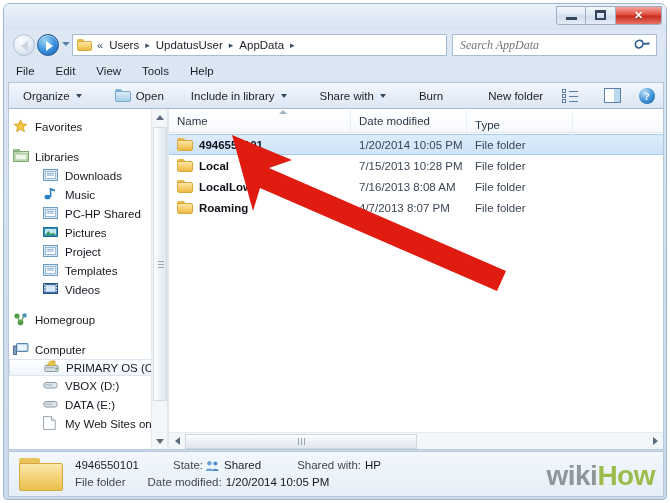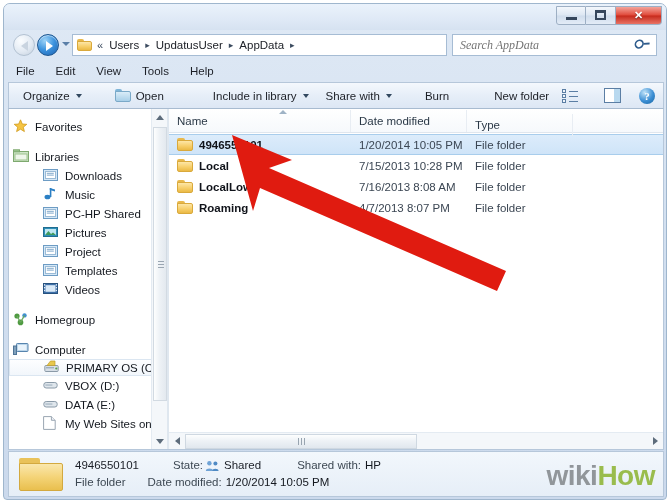--- a/index.html
+++ b/index.html
@@ -612,25 +612,25 @@
       </div>
       <div class="cmd" style="margin-left:16px">
         <span style="width:16px;height:14px;position:relative;margin-right:5px;display:inline-block">
           <span class="folder">
               <span class="tab" style="background:#7fb5d8"></span>
             <span class="body" style="background:linear-gradient(180deg,#d9ecf8,#a8cfe8);border-color:#7aa9c8"></span>
             </span>
         </span>
         <span>Open</span>
       </div>
-      <div class="cmd" style="margin-left:32px">
+      <div class="cmd" style="margin-left:10px">
         <span>Include in library</span>
         <span class="caret"></span>
       </div>
-      <div class="cmd" style="margin-left:0">
+      <div class="cmd" style="margin-left:16px">
         <span>Share with</span>
         <span class="caret"></span>
       </div>
       <div class="cmd" style="margin-left:16px">
         <span>Burn</span>
       </div>
       <div class="cmd" style="margin-left:28px">
         <span>New folder</span>
       </div>
 

